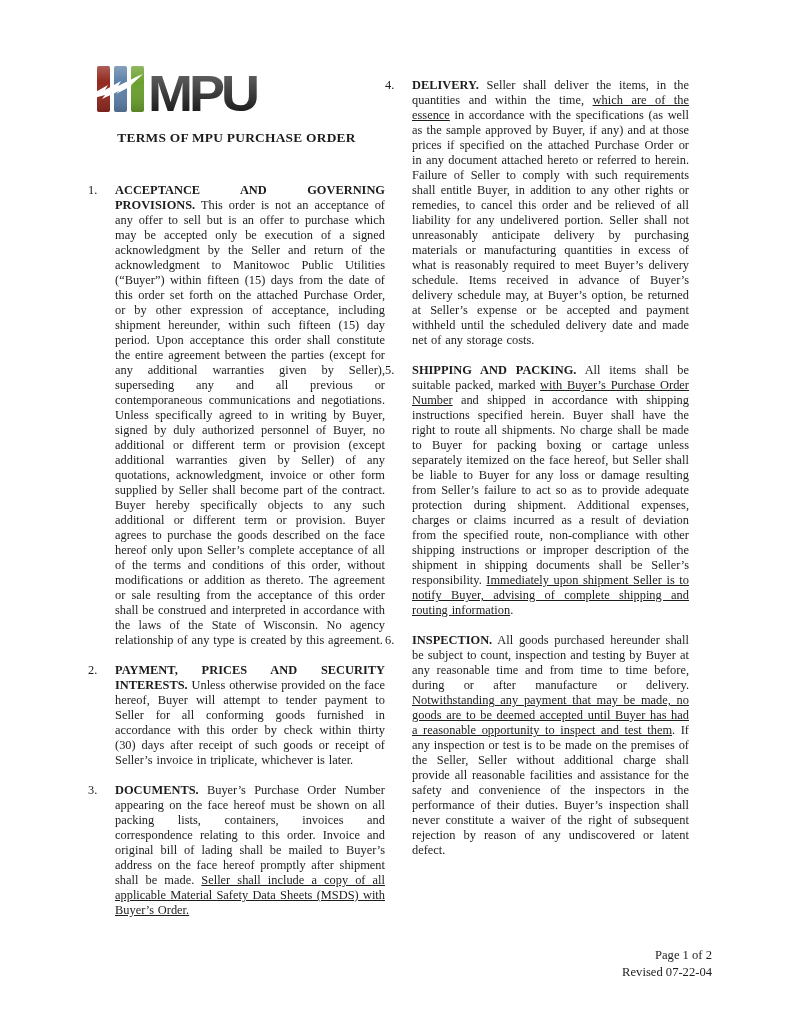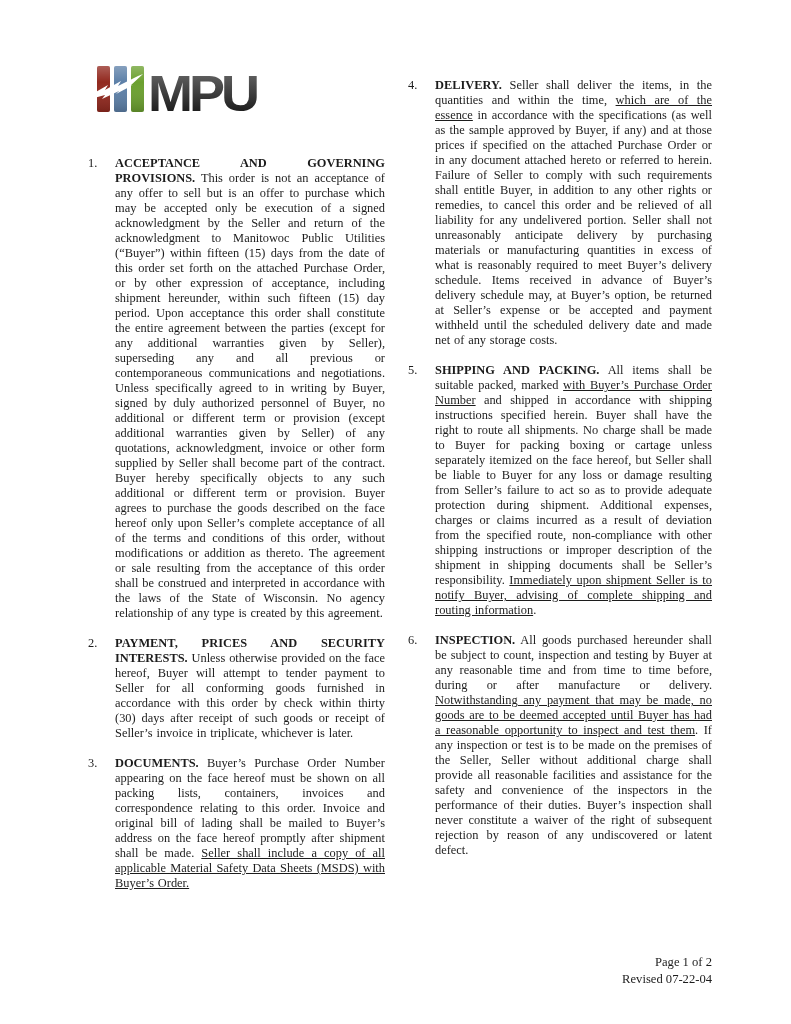--- a/index.html
+++ b/index.html
@@ -7,21 +7,20 @@
     width: 791px; height: 1024px;
     background: #ffffff;
     font-family: "Liberation Serif", serif;
     color: #1c1c1c;
     position: relative;
     overflow: hidden;
   }
   .content {
     display: flex;
     padding: 62px 79px 0 88px;
-    gap: 23px;
     box-sizing: border-box;
   }
   .col { box-sizing: border-box; }
   .col-left  { width: 297px; flex: none; }
   .col-right { width: 304px; flex: none; padding-top: 16px; }
 
   .logo-block { margin-left: 6px; width: 166px; }
   .doc-title {
     text-align: center;
     font-weight: bold;
@@ -43,21 +42,21 @@
     font-size: 12.4px;
     line-height: 15px;
     word-spacing: 0.06em;
   }
   .seg-bold { font-weight: bold; font-family: Liberation Serif, serif; }
   .seg-underline { text-decoration: underline; }
 
   .footer {
     position: absolute;
     right: 79px;
-    bottom: 37px;
+    bottom: 44px;
     text-align: right;
     font-size: 12.6px;
     line-height: 16.5px;
   }
 </style>
 </head>
 <body>
 
 <div class="content">
 
@@ -82,20 +81,21 @@
           <rect x="37" y="4" width="13" height="46" rx="2" fill="#6ba02f"></rect>
           <rect x="3" y="4" width="13" height="46" rx="2" fill="url(#barShade)"></rect>
           <rect x="20" y="4" width="13" height="46" rx="2" fill="url(#barShade)"></rect>
           <rect x="37" y="4" width="13" height="46" rx="2" fill="url(#barShade)"></rect>
           <polygon points="0,31 14,23 11,28 27,19 24,24 44,14 49,12 36,24 39,23 22,32 25,29 8,37 11,33 0,36" fill="#ffffff"></polygon>
         </g>
         <text x="54" y="49" font-family="Liberation Sans, sans-serif" font-weight="bold" font-size="54" letter-spacing="-4" fill="url(#mpuGrad)" transform="scale(1,0.92) translate(0,4)">MPU</text>
       </svg>
     </div>
 
+    <div class="doc-title">TERMS OF MPU PURCHASE ORDER</div>
 
     <div class="paras-left">
         <div class="para">
           <div class="para-num">1.</div>
           <div class="para-body"><span class="seg-bold">ACCEPTANCE AND GOVERNING PROVISIONS.</span><span>  This order is not an acceptance of any offer to sell but is an offer to purchase which may be accepted only be execution of a signed acknowledgment by the Seller and return of the acknowledgment to Manitowoc Public Utilities (“Buyer”) within fifteen (15) days from the date of this order set forth on the attached Purchase Order, or by other expression of acceptance, including shipment hereunder, within such fifteen (15) day period.  Upon acceptance this order shall constitute the entire agreement between the parties (except for any additional warranties given by Seller), superseding any and all previous or contemporaneous communications and negotiations.  Unless specifically agreed to in writing by Buyer, signed by duly authorized personnel of Buyer, no additional or different term or provision (except additional warranties given by Seller) of any quotations, acknowledgment, invoice or other form supplied by Seller shall become part of the contract.  Buyer hereby specifically objects to any such additional or different term or provision.  Buyer agrees to purchase the goods described on the face hereof only upon Seller’s complete acceptance of all of the terms and conditions of this order, without modifications or addition as thereto.  The agreement or sale resulting from the acceptance of this order shall be construed and interpreted in accordance with the laws of the State of Wisconsin.  No agency relationship of any type is created by this agreement.</span></div>
         </div>
         <div class="para">
           <div class="para-num">2.</div>
           <div class="para-body"><span class="seg-bold">PAYMENT, PRICES AND SECURITY INTERESTS.</span><span>  Unless otherwise provided on the face hereof, Buyer will attempt to tender payment to Seller for all conforming goods furnished in accordance with this order by check within thirty (30) days after receipt of such goods or receipt of Seller’s invoice in triplicate, whichever is later.</span></div>
         </div>

